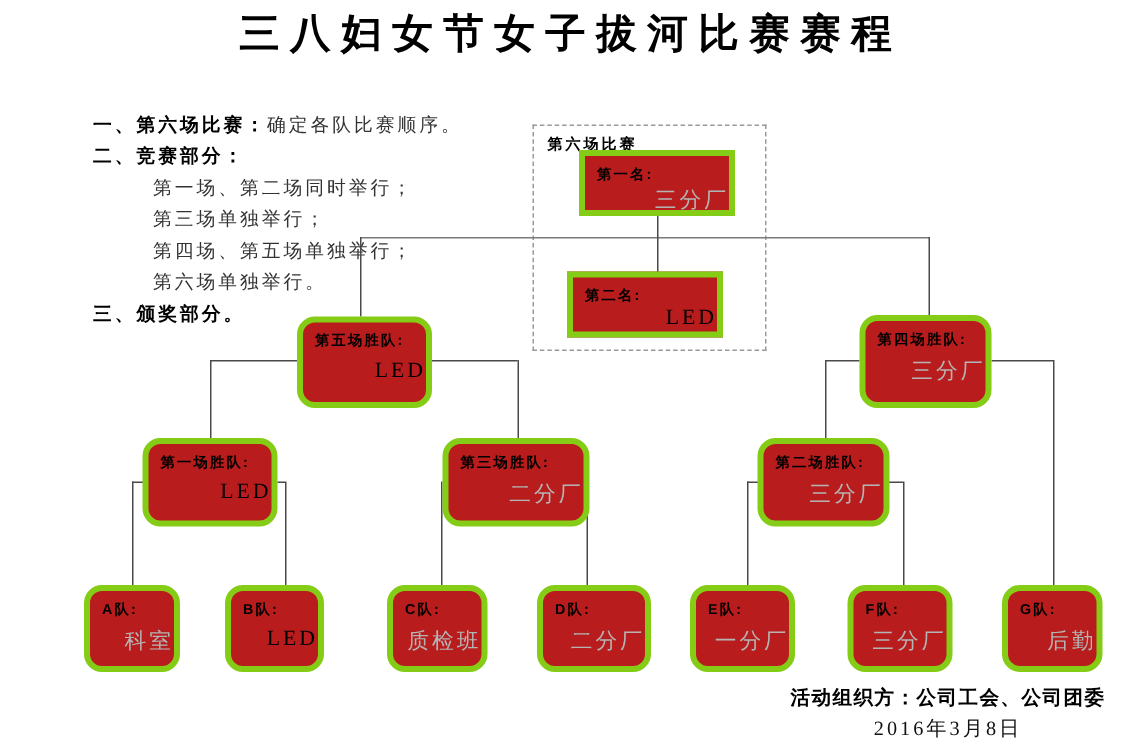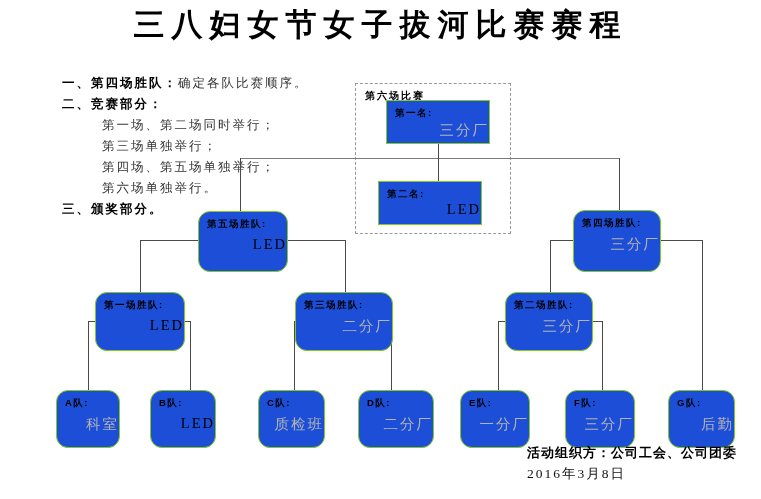--- a/index.html
+++ b/index.html
@@ -7,38 +7,38 @@
   body {
     font-family:"Liberation Sans","DejaVu Sans",sans-serif;
     background:#ffffff; color:#111; position:relative; overflow:hidden;
   }
   #stage { position:absolute; left:0; top:0; width:761px; height:499px; }
 
   
   .title {
     position:absolute; left:0; top:4px; width:100%;
     text-align:center; font-family:"Liberation Serif","DejaVu Serif",serif;
-    font-weight:bold; font-size:31px; letter-spacing:7px; color:#000;
+    font-weight:bold; font-size:27px; letter-spacing:7px; color:#000;
   }
 
   
   .notes { position:absolute; left:62px; top:73px; width:300px; font-size:12.5px; line-height:21px; color:#222; }
   .notes .row { white-space:nowrap; }
   .notes .b { font-weight:bold; letter-spacing:2px; color:#000; }
   .notes .r { letter-spacing:2px; color:#333; }
   .notes .indent { padding-left:40px; letter-spacing:2px; color:#333; }
 
   
   .hline, .vline { position:absolute; background:#7a7a7a; }
   .hline { height:1px; }
   .vline { width:1px; }
   .dark { background:#4a4a4a; }
 
   
-  .box { position:absolute; background:#1d4ed8; border:1px solid #84cc16; }
+  .box { position:absolute; background:#b91c1c; border:4px solid #84cc16; }
   .rounded { border-radius:12px; }
   .box .lbl {
     display:block; padding:6px 4px 0 8px; font-size:9.5px; font-weight:bold;
     letter-spacing:1.5px; color:#000; white-space:nowrap;
   }
   .box .val {
     display:block; text-align:right; margin-top:5px;
     font-family:"Liberation Serif","DejaVu Serif",serif; font-size:14.5px; color:#000;
     letter-spacing:2px;
   }
@@ -46,36 +46,36 @@
 
   .dashed {
     position:absolute; border:1px dashed #9a9a9a; background:transparent;
   }
   .dashed .dlbl {
     position:absolute; left:9px; top:5px; font-size:10px; font-weight:bold;
     letter-spacing:2px; color:#000; white-space:nowrap;
   }
 
   
-  .footer { position:absolute; right:24px; bottom:16px; }
+  .footer { position:absolute; right:24px; bottom:4px; text-align:center; }
   .footer .org { font-size:13px; font-weight:bold; letter-spacing:1px; color:#000; white-space:nowrap; }
   .footer .date {
     margin-top:3px; font-family:"Liberation Serif","DejaVu Serif",serif;
     font-size:13.5px; letter-spacing:2px; color:#111;
   }
 </style>
 </head>
 <body>
 
 <div id="stage">
 
   <div class="title">三八妇女节女子拔河比赛赛程</div>
 
   <div class="notes">
-    <div class="row"><span class="b">一、第四场胜队：</span><span class="r">确定各队比赛顺序。</span></div>
+    <div class="row"><span class="b">一、第六场比赛：</span><span class="r">确定各队比赛顺序。</span></div>
     <div class="row"><span class="b">二、竞赛部分：</span></div>
     <div class="row indent">第一场、第二场同时举行；</div>
     <div class="row indent">第三场单独举行；</div>
     <div class="row indent">第四场、第五场单独举行；</div>
     <div class="row indent">第六场单独举行。</div>
     <div class="row"><span class="b">三、颁奖部分。</span></div>
   </div>
 
   <div class="dashed" style="left:355px; top:83px; width:156px; height:151px;">
     <span class="dlbl">第六场比赛</span>

